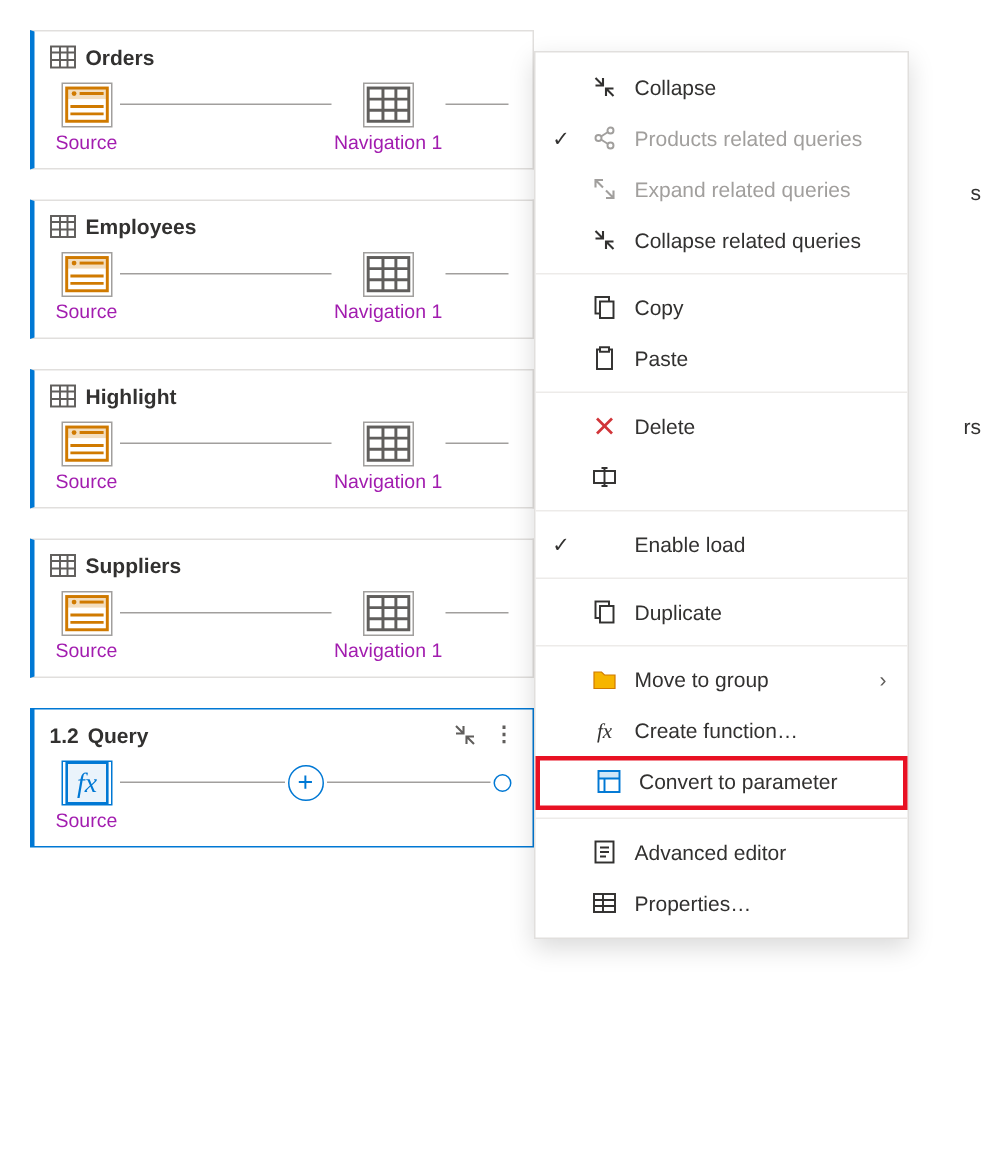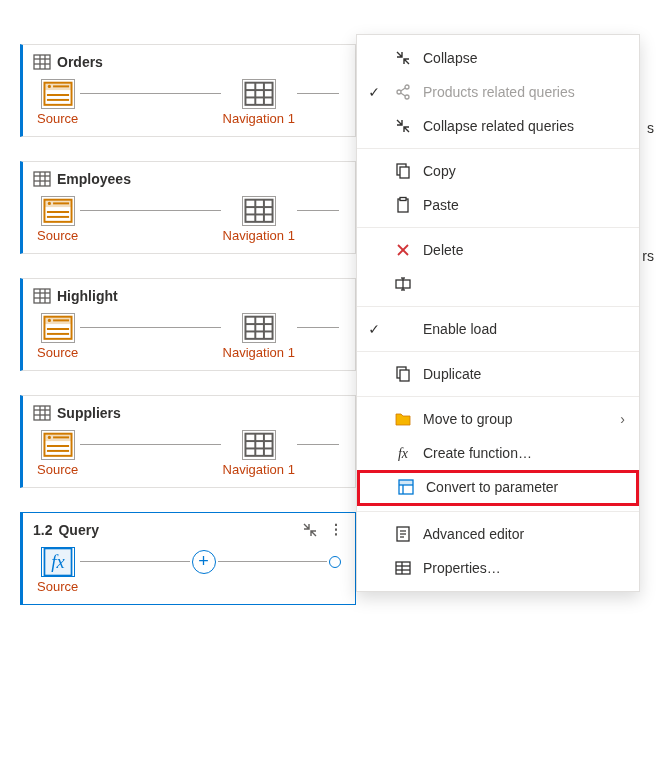--- a/index.html
+++ b/index.html
@@ -16,21 +16,20 @@
   }
 
   .query-card {
     width: 336px;
     border: 1px solid #e1dfdd;
     border-left: 3px solid #0078d4;
     background: #fff;
     padding: 8px 10px 6px 10px;
     margin-bottom: 20px;
     position: relative;
-    margin-top: 24px;
   }
   .query-card.selected {
     border: 1px solid #0078d4;
     border-left: 3px solid #0078d4;
   }
   .query-title {
     display: flex;
     align-items: center;
     gap: 6px;
     margin-bottom: 8px;
@@ -48,21 +47,21 @@
   .flow {
     display: flex;
     align-items: center;
     padding: 0 4px 4px 4px;
   }
   .step {
     display:flex;
     flex-direction:column;
     align-items:center;
     font-size: 13px;
-    color:#c2410c;
+    color:#a21caf;
     position:relative;
   }
   .step-icon {
     width: 34px; height: 30px;
     border: 1px solid #a19f9d;
     background:#fff;
     display:flex; align-items:center; justify-content:center;
   }
   .step-icon.orange svg { color:#d07a00; }
   .step-label { margin-top: 2px; font-size: 13px; }
@@ -91,21 +90,21 @@
     display:flex;align-items:center;justify-content:center;
     font-size:18px;
     margin-bottom:18px;
   }
 
   
   .ctxmenu {
     position:absolute;
     left: 356px;
     top: 34px;
-    width: 284px;
+    width: 250px;
     background:#fff;
     border: 1px solid #e1dfdd;
     box-shadow: 0 6px 16px rgba(0,0,0,0.15);
     padding: 6px 0;
   }
   .mitem {
     display:flex;
     align-items:center;
     gap:10px;
     padding: 7px 14px 7px 8px;
@@ -285,21 +284,21 @@
       <div class="step-icon">
           <svg viewBox="0 0 26 24">
             <use href="#ic-nav"></use>
           </svg>
         </div>
       <div class="step-label">Navigation 1</div>
     </div>
     <div class="connector" style="flex:0.3"></div>
   </div>
 </div>
-<span class="peek" style="top:248px">rs</span>
+<span class="peek" style="top:276px">rs</span>
 
 <div class="query-card">
   <div class="query-title">
     <span class="title-icon">
         <svg viewBox="0 0 18 18">
           <use href="#ic-table"></use>
         </svg>
       </span>
     <span class="tval">Highlight</span>
   </div>
@@ -395,20 +394,29 @@
   </div>
   <div class="mitem disabled">
     <span class="check">✓</span>
       <span class="micon">
         <svg viewBox="0 0 18 18">
           <use href="#ic-share"></use>
         </svg>
       </span>
     <span class="mtext">Products related queries</span>
   </div>
+  <div class="mitem disabled">
+    <span class="check"></span>
+      <span class="micon">
+        <svg viewBox="0 0 18 18">
+          <use href="#ic-expand-out"></use>
+        </svg>
+      </span>
+    <span class="mtext">Expand related queries</span>
+  </div>
   <div class="mitem">
     <span class="check"></span>
       <span class="micon">
         <svg viewBox="0 0 18 18">
           <use href="#ic-collapse-in"></use>
         </svg>
       </span>
     <span class="mtext">Collapse related queries</span>
   </div>
   <div class="msep"></div>

